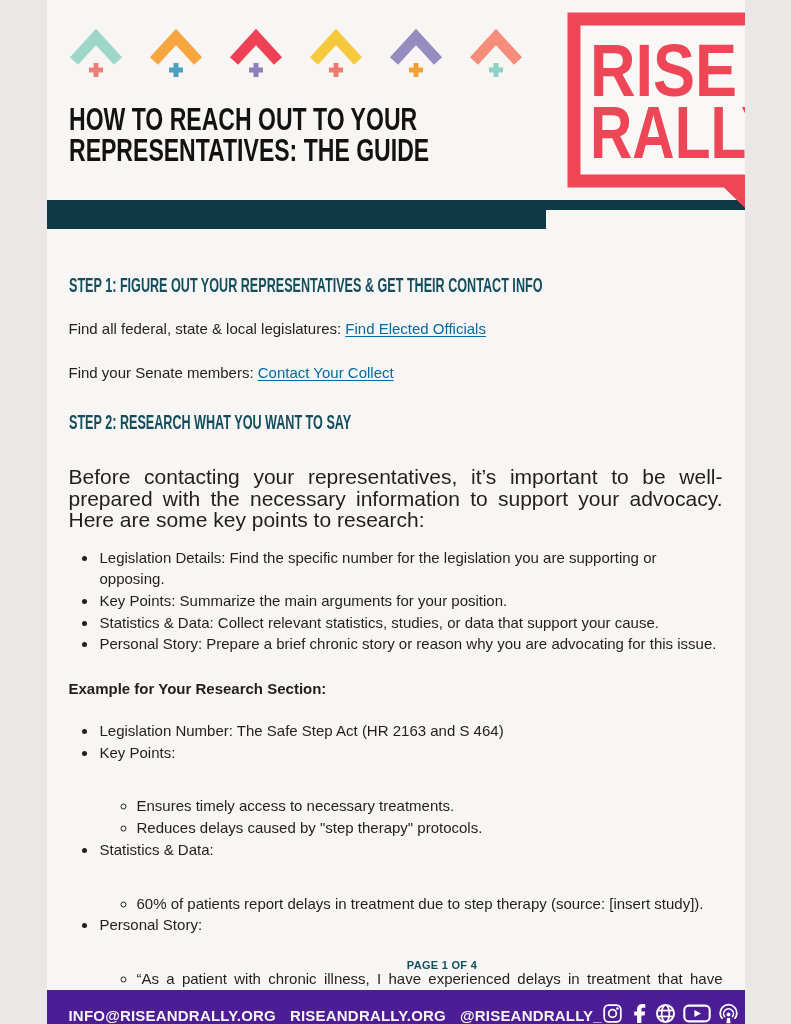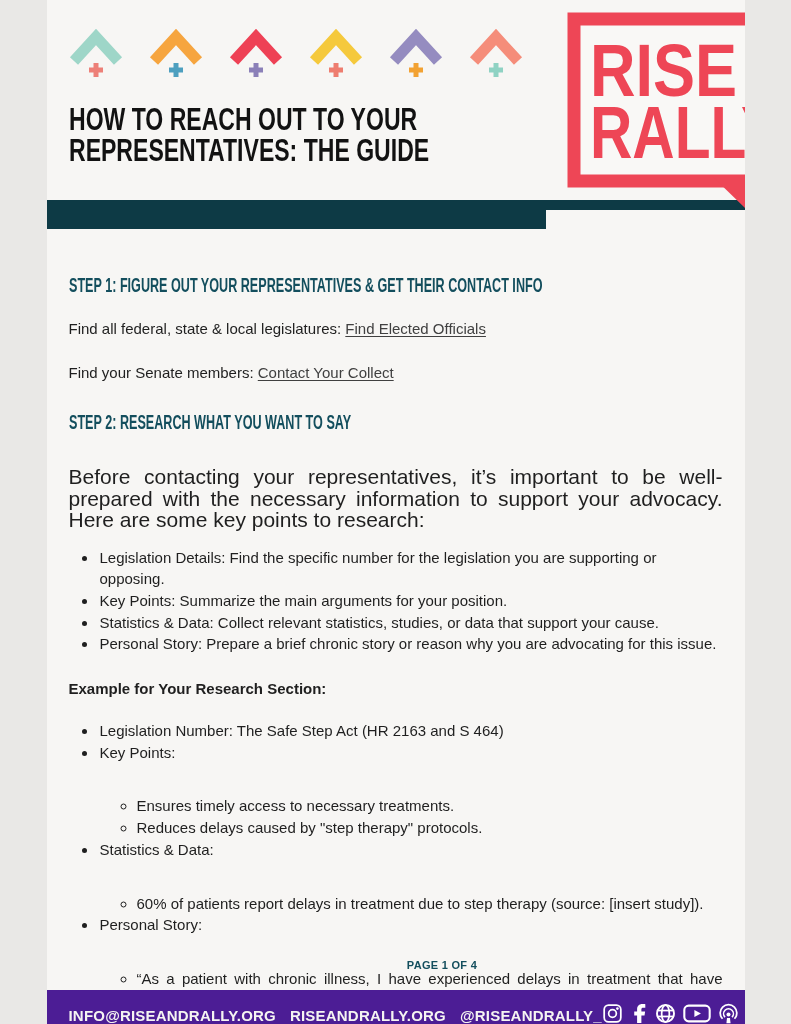--- a/index.html
+++ b/index.html
@@ -26,21 +26,21 @@
   .logo { position:absolute; top:5px; left:505px; width:280px; height:235px; }
   
   main { position:absolute; top:266px; left:22px; right:22px; }
   .step-heading {
     color:#134e5d; font-weight:bold; font-size:20px; line-height:20px;
     white-space:nowrap; transform:scaleX(0.63); transform-origin:left top;
   }
   .h-step1 { margin-top:9px; }
   .h-step2 { margin-top:29px; }
   .link-row { margin-top:24px; font-size:15px; line-height:20px; }
-  .link-row a { color:#404040; text-decoration:underline; text-underline-offset:2px; }
+  .link-row a { color:#0369a1; text-decoration:underline; text-underline-offset:2px; }
   .intro { margin-top:34px; font-size:21px; line-height:21.5px; text-align:justify; }
   ul.l1 { margin-top:16px; list-style:disc; padding-left:29px; font-size:15px; line-height:21.7px; }
   ul.l1 > li { padding-left:2px; }
   ul.l2 { list-style:circle; padding-left:37px; font-size:15px; line-height:21.7px;margin-top:32px; }
   .example-heading { margin-top:23px; font-size:15px; font-weight:bold; line-height:21px; }
   ul.example { margin-top:21px; }
   .justify { text-align:justify; }
   
   .page-num {
     position:absolute; top:959px; left:0; width:791px; text-align:center;

